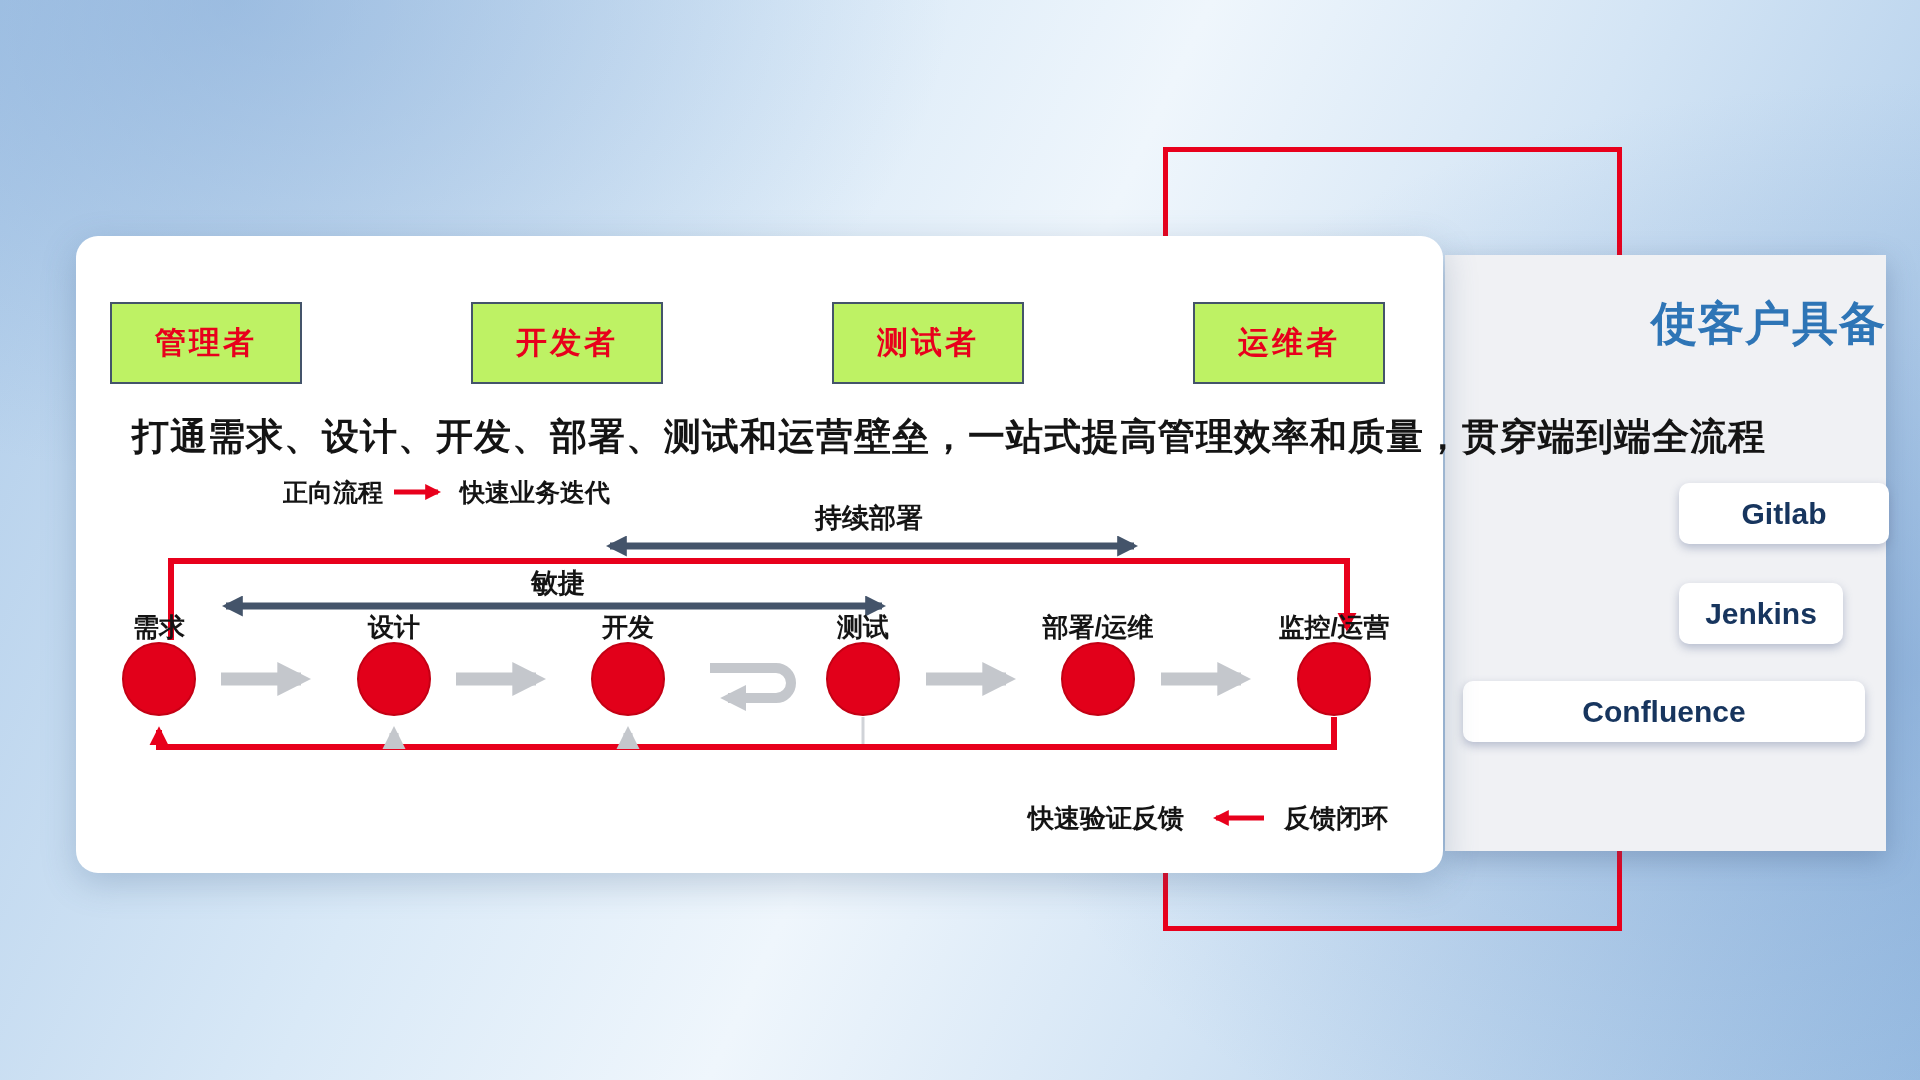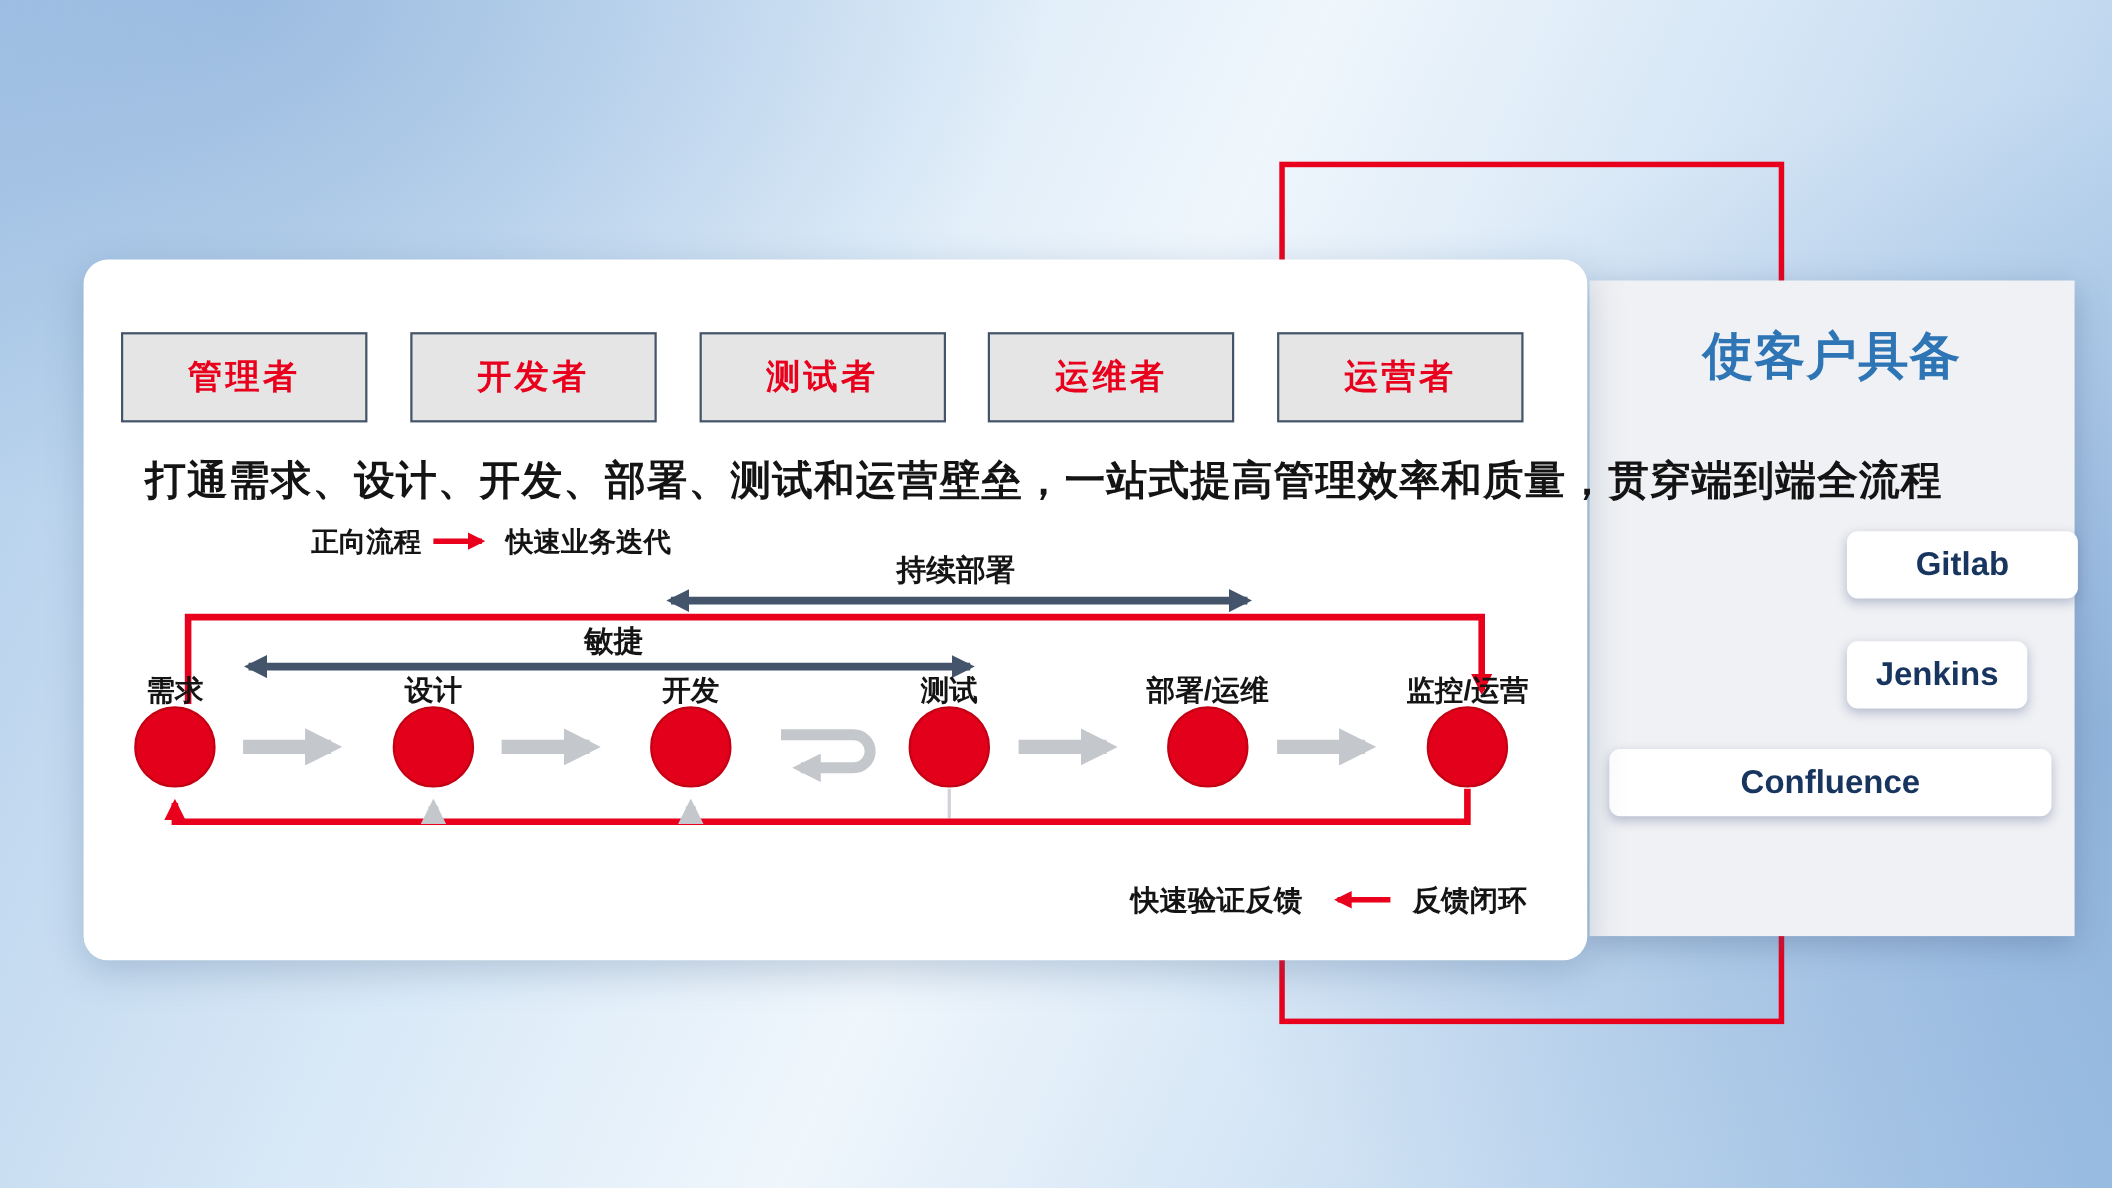--- a/index.html
+++ b/index.html
@@ -25,21 +25,21 @@
     background:#ffffff; border-radius:22px;
     box-shadow: 0 10px 34px rgba(70,100,140,.28);
     z-index:3;
   }
 
   .roles-row {
     position:absolute; left:34px; top:66px; right:58px;
     display:flex; justify-content:space-between;
   }
   .role-box {
-    width:224px; height:82px; border:2px solid #44546a; background:#e5e5e5;
+    width:192px; height:82px; border:2px solid #44546a; background:#bef264;
     display:flex; align-items:center; justify-content:center;
     color:#e8001c; font-size:31px; font-weight:bold; letter-spacing:3px;
   }
 
   .panel-description {
     position:absolute; left:56px; top:176px; width:1300px;
     font-size:37px; font-weight:bold; color:#141414; letter-spacing:1px;
     white-space:nowrap;
   }
 
@@ -50,21 +50,21 @@
   .t-stage  { font-size:26px; }
 
   
   .side-panel {
     position:absolute; left:1445px; top:255px; width:441px; height:596px;
     background:#f0f1f4;
     box-shadow: 0 8px 26px rgba(70,95,135,.35);
     z-index:2;
   }
   .side-title {
-    position:absolute; left:0; width:100%; text-align:center;
+    position:absolute; left:0; width:100%; text-align:right;
     color:#2e75b6; font-weight:bold; font-size:46px; letter-spacing:1px;
   }
   .side-title.l1 { top:38px; }
   .side-title.l2 { top:128px; }
 
   .tool-btn {
     position:absolute; height:61px; background:#ffffff; border-radius:10px;
     box-shadow: 0 4px 10px rgba(110,125,160,.45);
     display:flex; align-items:center; justify-content:center;
     color:#17355e; font-size:30px; font-weight:bold;
@@ -87,23 +87,20 @@
         <span>管理者</span>
       </div>
     <div class="role-box">
         <span>开发者</span>
       </div>
     <div class="role-box">
         <span>测试者</span>
       </div>
     <div class="role-box">
         <span>运维者</span>
-      </div>
-    <div class="role-box">
-        <span>运营者</span>
       </div>
   </div>
 
   <div class="panel-description">打通需求、设计、开发、部署、测试和运营壁垒，一站式提高管理效率和质量，贯穿端到端全流程</div>
 
   <svg class="flow-svg" viewBox="0 0 1367 637">
     <defs>
       <marker id="mRed" viewBox="0 0 10 10" refX="8" refY="5" markerWidth="3.2" markerHeight="3.2" orient="auto-start-reverse">
           <path d="M0 0 L10 5 L0 10 z" fill="#e8001c"></path>
         </marker>

